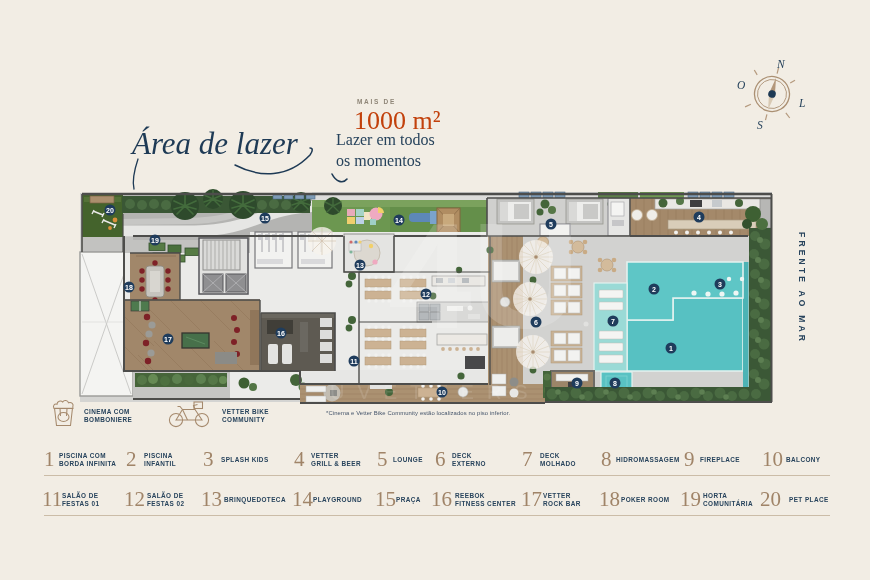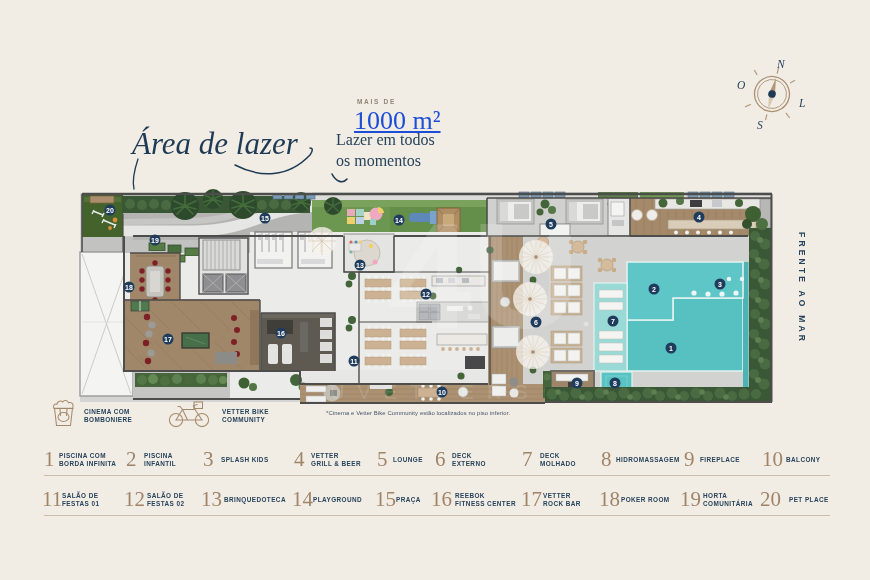--- a/index.html
+++ b/index.html
@@ -15,21 +15,21 @@
 <body>
 
 <svg class="abs" style="left:110px;top:81px;" width="260" height="125" viewBox="0 0 260 125">
   <text x="22" y="73" font-style="italic" font-size="31" fill="#1e3a55" font-family="Liberation Serif">Área de lazer</text>
   <path d="M125,84 C150,97 178,97 200,74 C203,70 203,67 200,67" fill="none" stroke="#1e3a55" stroke-width="1.5" stroke-linecap="round"></path>
   <path d="M222,93 c4,8 11,10 15,5" fill="none" stroke="#1e3a55" stroke-width="1.6" stroke-linecap="round"></path>
   <path d="M28,78 C24,90 22,100 24,108" fill="none" stroke="#1e3a55" stroke-width="1.3" stroke-linecap="round"></path>
 </svg>
 
 <div class="abs" style="left:357px;top:98px;width:130px;color:#8f8678;font-size:6.5px;font-weight:700;letter-spacing:1.7px;">MAIS DE</div>
-<div class="abs" style="left:354px;top:108px;font-family:'Liberation Serif',serif;color:#1d4ed8;font-size:26px;line-height:1;text-decoration:underline;">1000 m²</div>
+<div class="abs" style="left:354px;top:108px;font-family:'Liberation Serif',serif;color:#c2410c;font-size:26px;line-height:1;">1000 m²</div>
 <div class="abs" style="left:336px;top:130px;font-family:Liberation Serif, serif;color:#27435c;font-size:16px;line-height:20.8px;">Lazer em todos<br>os momentos</div>
 
 <svg class="abs" style="left:717px;top:39px;" width="110" height="110" viewBox="0 0 110 110">
   <g transform="rotate(14 55 55)">
     <circle cx="55" cy="55" r="17.5" fill="none" stroke="#ab9073" stroke-width="1.3"></circle>
     <circle cx="55" cy="55" r="14.5" fill="none" stroke="#a98d70" stroke-width="0.8"></circle>
     <g stroke="#b59a7e" stroke-width="1.2">
       <line x1="55" y1="28" x2="55" y2="34"></line>
       <line x1="55" y1="76" x2="55" y2="82"></line>
       <line x1="74" y1="36" x2="70" y2="40"></line>

